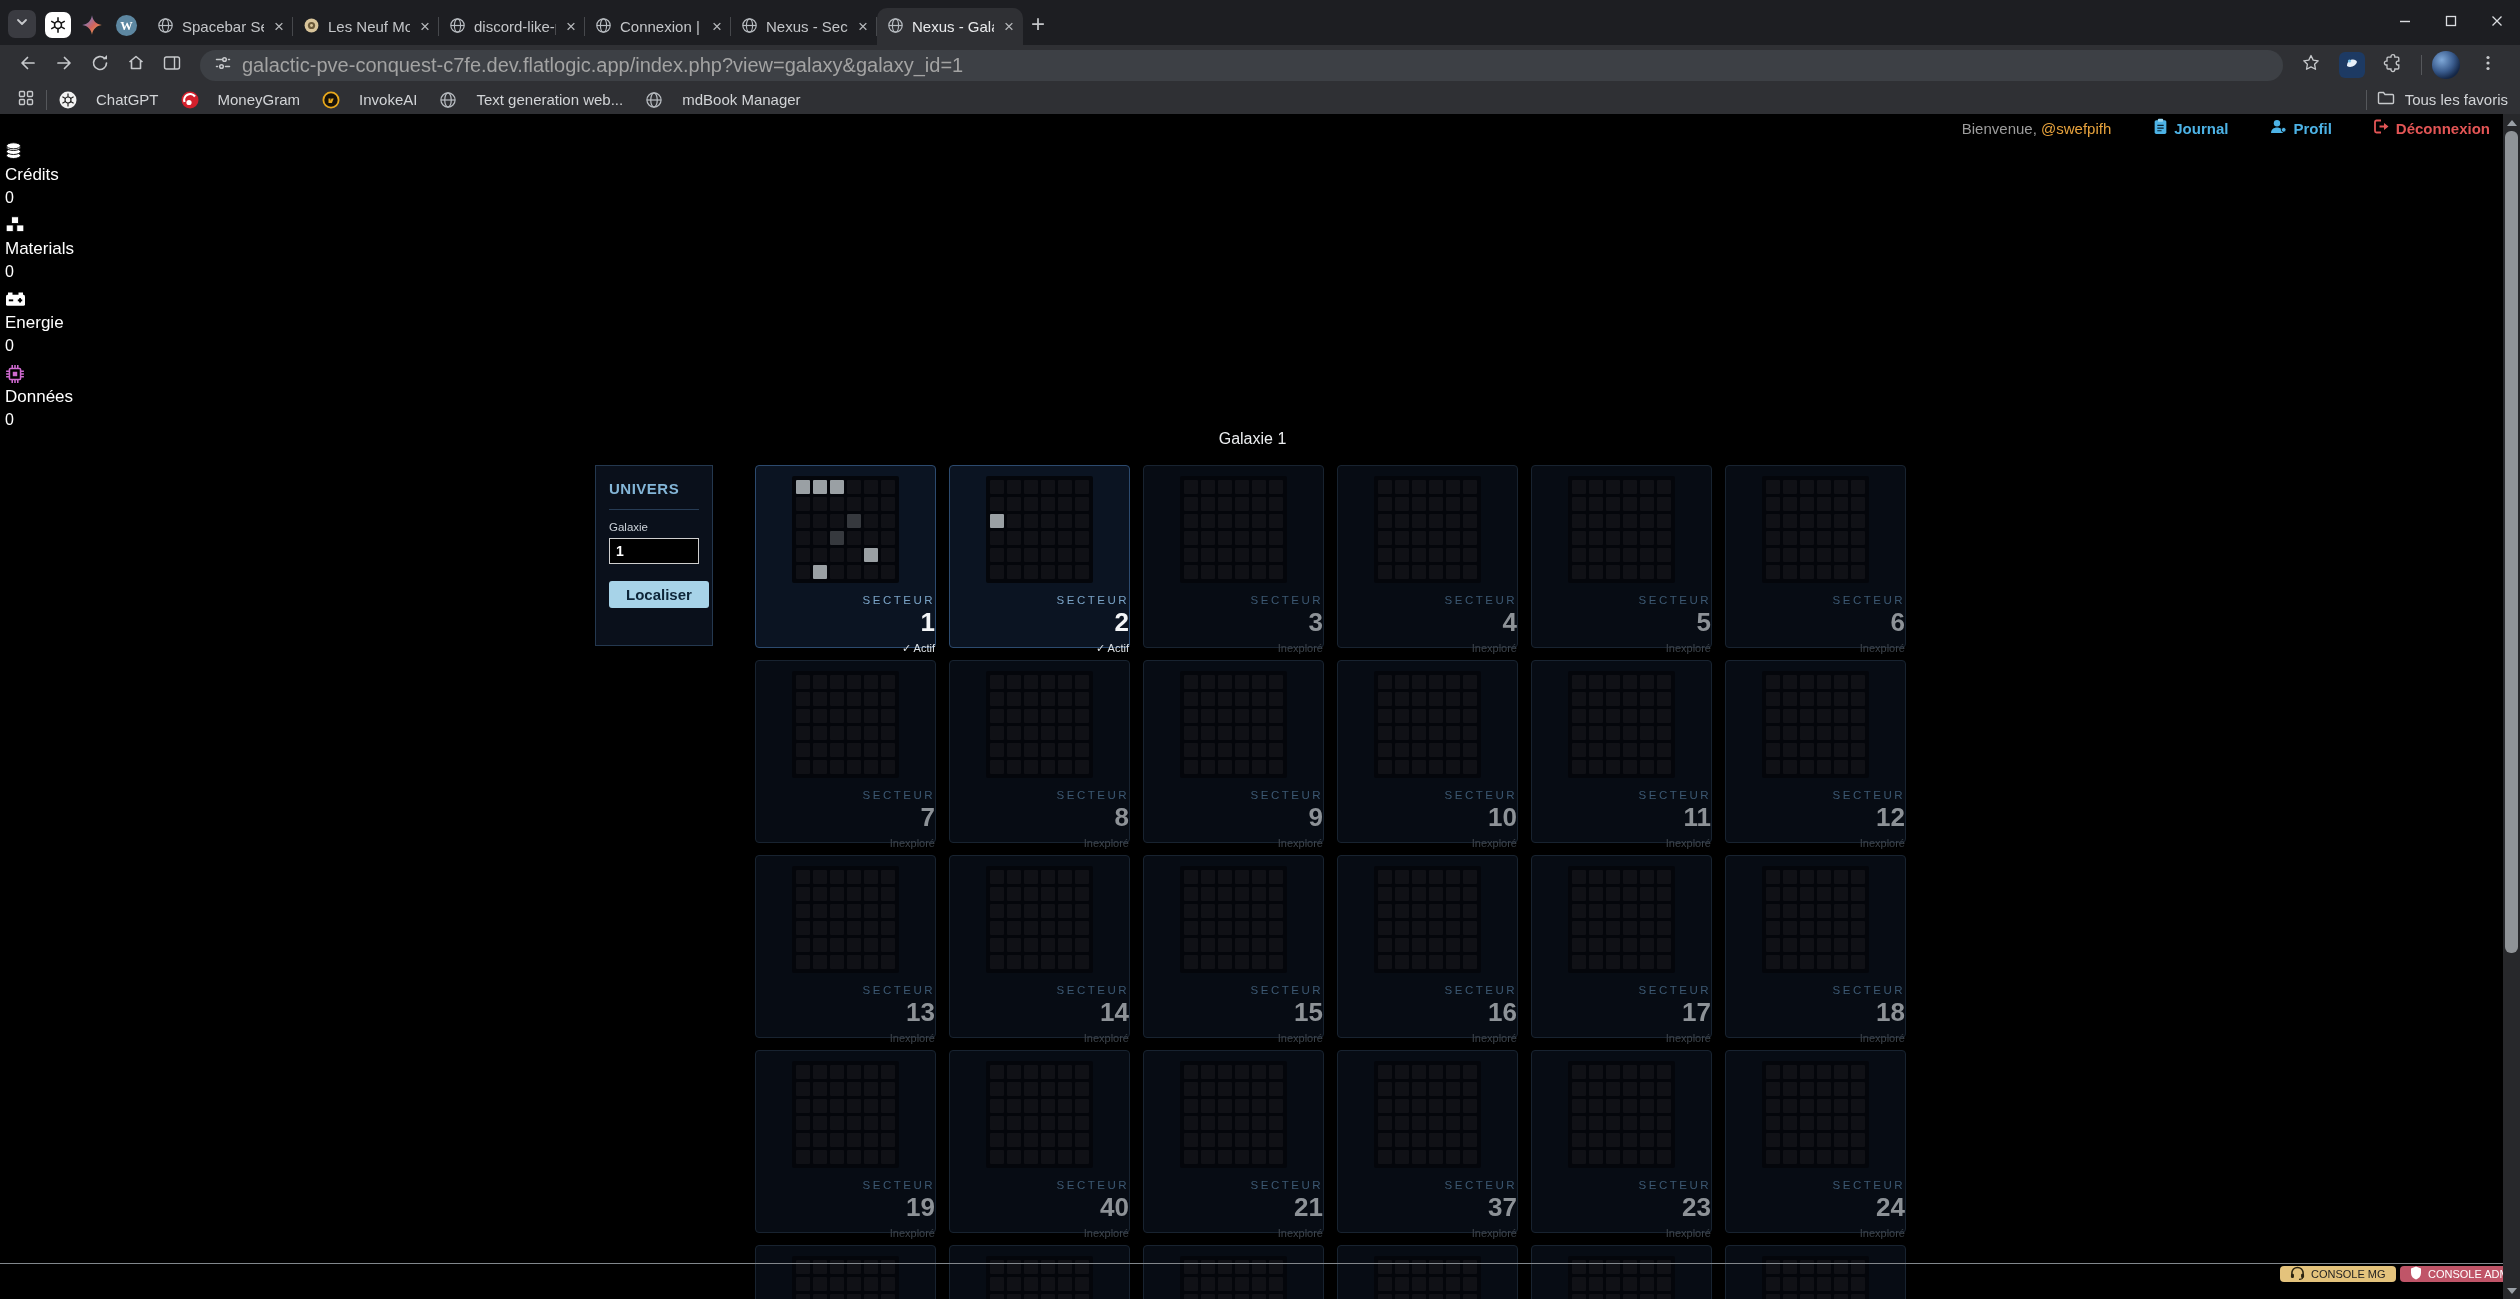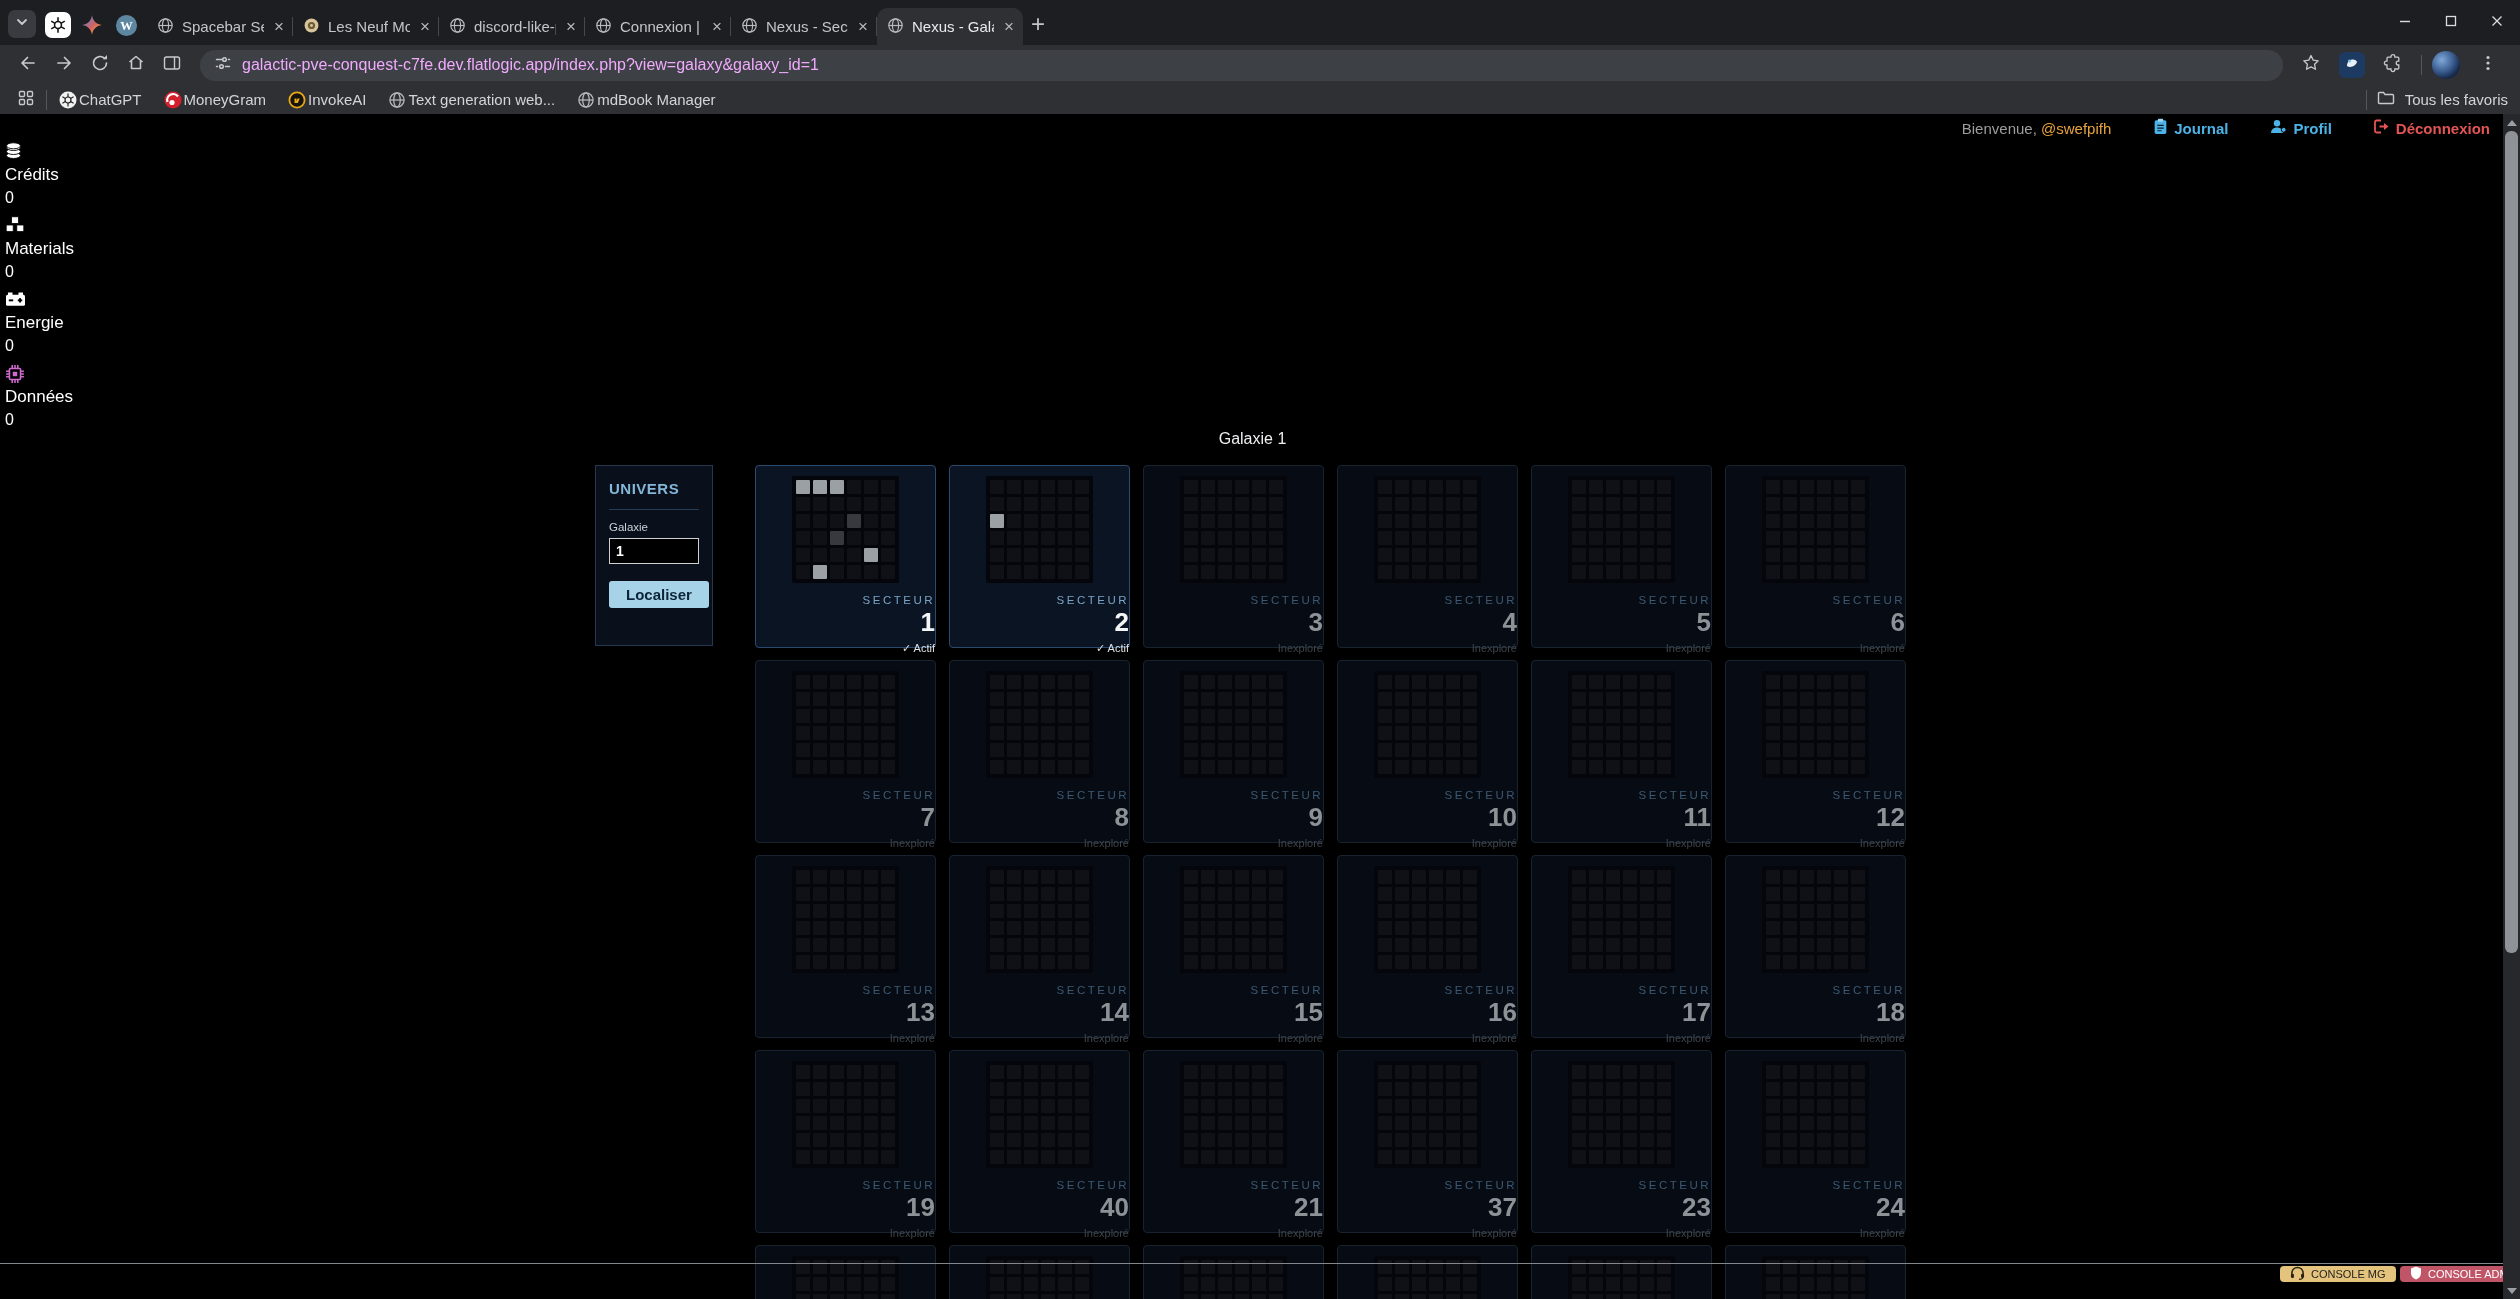--- a/index.html
+++ b/index.html
@@ -19,28 +19,28 @@
   .tab.active{background:#2f3034;color:#e9eaec}
   .tab.active::after{display:none}
   .tlabel{flex:1;overflow:hidden;white-space:nowrap}
   .tclose{font-size:17px;color:#b6b8bb;line-height:1;padding:0 2px}
   .newtab{color:#c3c5c8;font-size:24px;margin:0 0 9px 8px;line-height:1}
   .win-controls{position:absolute;right:0;top:0;height:45px;display:flex}
   .win-btn{width:46px;height:45px;display:flex;align-items:center;justify-content:center}
   .toolbar{height:40px;background:#2f3034;display:flex;align-items:center;padding:0 10px}
   .tool-btn{width:36px;height:34px;display:flex;align-items:center;justify-content:center;flex:none}
   .urlbar{flex:1;height:31px;background:#3d4045;border-radius:16px;margin:0 10px;display:flex;align-items:center;padding:0 14px;gap:10px;min-width:0}
-  .url-text{font-size:16px;color:#f0abfc;white-space:nowrap;overflow:hidden}
+  .url-text{font-size:20px;color:#a3a3a3;white-space:nowrap;overflow:hidden}
   .tb-right{display:flex;align-items:center;gap:10px;flex:none;padding-right:4px}
   .ext-badge{width:26px;height:26px;border-radius:6px;background:#1d3a63;display:flex;align-items:center;justify-content:center}
   .vsep{width:1px;height:20px;background:#55575b}
   .avatar{width:28px;height:28px;border-radius:50%;
           background:radial-gradient(circle at 35% 32%,#7fa8d8,#3a5c8e 45%,#16294a 72%,#0a1526)}
   .bookmarksbar{height:29px;background:#2f3034;display:flex;align-items:center;padding:0 12px}
-  .bm{display:flex;align-items:center;gap:2px;font-size:15px;color:#d2d4d7;margin-right:22px;white-space:nowrap}
+  .bm{display:flex;align-items:center;gap:19px;font-size:15px;color:#d2d4d7;margin-right:22px;white-space:nowrap}
   .bm .bmicon{display:flex}
   .bm-right{margin-left:auto;display:flex;align-items:center;gap:10px;color:#d2d4d7;font-size:15px;white-space:nowrap}
   
   .page{position:absolute;top:114px;left:0;width:2520px;height:1185px;background:#000;overflow:hidden}
   .welcome{position:absolute;top:4px;right:30px;display:flex;align-items:center;gap:42px;font-size:15px}
   .greet{color:#9d9d9d}
   .uname{color:#e8a33d}
   .wlink{display:flex;align-items:center;gap:6px;font-weight:600;cursor:pointer}
   .wlink.blue{color:#4db3e6}
   .wlink.red{color:#e35555}

